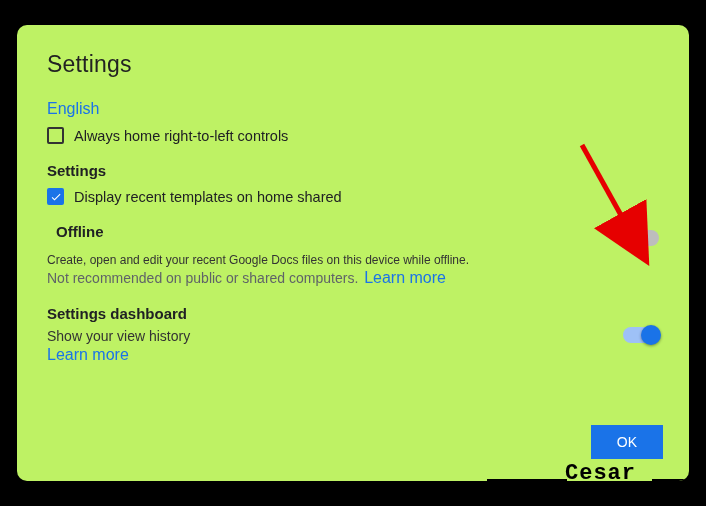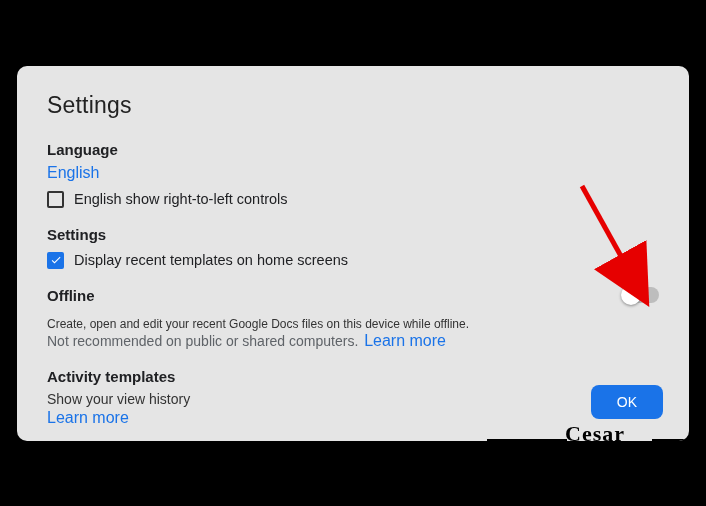--- a/index.html
+++ b/index.html
@@ -6,22 +6,22 @@
   html, body { width: 706px; height: 506px; }
   body {
     background: #000;
     font-family: Arial, Helvetica, sans-serif;
     display: flex;
     align-items: center;
     justify-content: center;
   }
   .dialog {
     width: 672px;
-    height: 375px;
-    background: #e5e5e5;
+    height: 456px;
+    background: #bef264;
     border-radius: 10px;
     padding: 26px 30px 20px 30px;
     position: relative;
     color: #202124;
     overflow: hidden;
   }
   .title {
     font-size: 23px;
     font-weight: 400;
     color: #222;
@@ -75,22 +75,23 @@
     font-size: 14px;
     color: #5f6368;
   }
   .muted .link, .subtext .link { margin-left: 2px; }
   .subtext {
     font-size: 14px;
     color: #333;
   }
   .offline-row {
     display: flex;
-    align-items: flex-start;
+    align-items: flex-end;
     justify-content: space-between;
+    margin-left: 9px;
   }
   .switch {
     position: relative;
     width: 36px;
     height: 16px;
     border-radius: 10px;
     background: #bdbdbd;
     flex-shrink: 0;
   }
   .switch .knob {
@@ -116,21 +117,21 @@
   .ok-button {
     position: absolute;
     right: 26px;
     bottom: 22px;
     background: #1a73e8;
     color: #fff;
     border: none;
     font-size: 14px;
     font-weight: 500;
     padding: 9px 26px;
-    border-radius: 8px;
+    border-radius: 0;
     cursor: pointer;
     margin-left: 24px;
   }
   
   .arrow {
     position: absolute;
     left: 555px;
     top: 110px;
     width: 120px;
     height: 160px;
@@ -144,76 +145,75 @@
     right: -40px;
     pointer-events: none;
   }
   .watermark .bar {
     position: absolute;
     height: 2px;
     background: #000;
   }
   .watermark .txt {
     position: absolute;
-    font-family: Liberation Serif, serif;
+    font-family: Liberation Mono, monospace;
     font-weight: 700;
     color: #000;
     letter-spacing: 1px;
     white-space: nowrap;
   }
   .learn-block { margin-top: 2px; }
 </style>
 </head>
 <body>
 
 <div class="dialog">
 
   <div class="title">Settings</div>
 
   <div class="section">
-    <div class="section-heading">Language</div>
     <a href="#" class="link">English</a>
     <div class="row">
       <span class="checkbox">
         
       </span>
-      <span>English show right-to-left controls</span>
+      <span>Always home right-to-left controls</span>
     </div>
   </div>
 
   <div class="section">
     <div class="section-heading">Settings</div>
     <div class="row">
       <span class="checkbox checked">
         <svg width="12" height="12" viewBox="0 0 24 24">
             <path fill="#fff" d="M9 16.17 4.83 12l-1.42 1.41L9 19 21 7l-1.41-1.41z"></path>
           </svg>
       </span>
-      <span>Display recent templates on home screens</span>
+      <span>Display recent templates on home shared</span>
     </div>
   </div>
 
   <div class="section">
     <div class="offline-row">
       <div class="section-heading">Offline</div>
       <div class="switch">
         <div class="knob"></div>
       </div>
     </div>
     <div class="desc">Create, open and edit your recent Google Docs files on this device while offline.</div>
     <div class="muted">
       <span>Not recommended on public or shared computers.</span>
       <a href="#" class="link">Learn more</a>
     </div>
   </div>
 
   <div class="section">
     <div class="activity-row">
       <div>
-        <div class="section-heading">Activity templates</div>
+        <div class="section-heading">Settings dashboard</div>
         <div class="subtext">Show your view history</div>
         <div class="learn-block">
           <a href="#" class="link">Learn more</a>
         </div>
       </div>
       <div class="switch on" style="margin-top:22px">
         <div class="knob"></div>
       </div>
     </div>
   </div>

